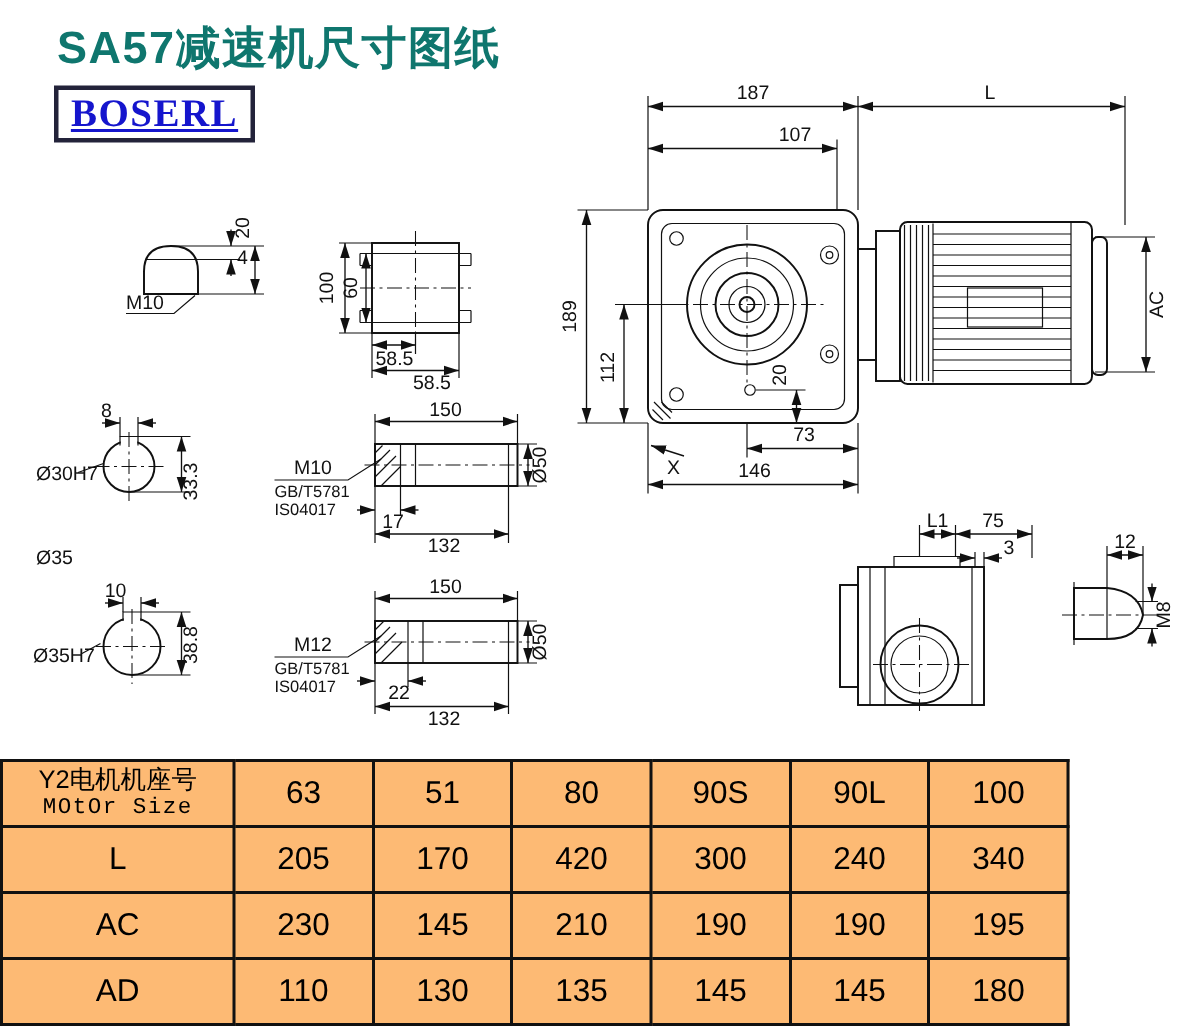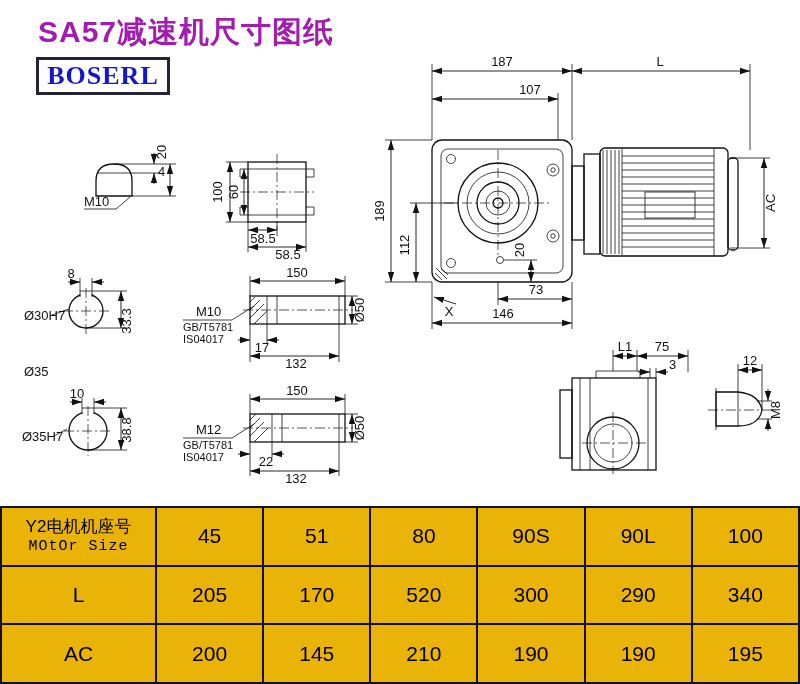--- a/index.html
+++ b/index.html
@@ -3,41 +3,42 @@
 <meta charset="utf-8">
 <style>
   * { margin:0; padding:0; box-sizing:border-box; }
   html,body { background:#fff; }
   #stage {
     position:relative; width:800px; height:684px; background:#fff;
     font-family:"Liberation Sans", sans-serif; overflow:hidden;
   }
   .title {
     position:absolute; left:38px; top:12px;
-    font-size:30px; font-weight:bold; color:#a21caf; letter-spacing:1px;
+    font-size:30px; font-weight:bold; color:#0f766e; letter-spacing:1px;
     font-family:"Liberation Sans", sans-serif;
   }
   .logo {
     position:absolute; left:36px; top:57px; width:134px; height:38px;
     border:3px solid #23233a; display:flex; align-items:center; justify-content:center;
     font-family:"Liberation Serif", serif; font-size:26px; font-weight:bold; color:#1515cd;
     letter-spacing:1px;
+    text-decoration:underline;
   }
   svg.drawing { position:absolute; left:0; top:0; }
   svg text { font-family:"Liberation Sans", sans-serif; fill:#111; }
   .dt  { font-size:13px; text-anchor:middle; }
   .dtl { font-size:13px; text-anchor:start; }
   .dts { font-size:11px; text-anchor:start; }
   .ol   { fill:none; stroke:#111; stroke-width:1.3; }
   .thin { fill:none; stroke:#111; stroke-width:0.8; }
   .dim  { fill:none; stroke:#111; stroke-width:0.9; }
   .cl   { fill:none; stroke:#111; stroke-width:0.7; stroke-dasharray:10 3 2 3; }
   table.spec {
-    position:absolute; left:0; top:506px; width:800px; height:178px;
-    border-collapse:collapse; table-layout:fixed; background:#eab308;
+    position:absolute; left:0; top:506px; width:713px; height:178px;
+    border-collapse:collapse; table-layout:fixed; background:#fdba74;
   }
   table.spec td {
     border:2px solid #111; text-align:center; vertical-align:middle;
     font-size:21px; color:#000; height:44px;
   }
   td.hdr { line-height:1.2; }
   .hdr .l1 { font-size:17px; }
   .hdr .l2 { font-size:15px; font-family:"Liberation Mono", monospace; letter-spacing:1px; }
   col.c0 { width:155px; }
 </style>
@@ -267,41 +268,50 @@
         <col>
         <col>
         <col>
       </colgroup>
     <tbody>
       <tr>
         <td class="hdr">
           <div class="l1">Y2电机机座号</div>
           <div class="l2">MOtOr Size</div>
         </td>
-        <td>45</td>
+        <td>63</td>
         <td>51</td>
         <td>80</td>
         <td>90S</td>
         <td>90L</td>
         <td>100</td>
       </tr>
       <tr>
         <td>L</td>
         <td>205</td>
         <td>170</td>
-        <td>520</td>
+        <td>420</td>
         <td>300</td>
-        <td>290</td>
+        <td>240</td>
         <td>340</td>
       </tr>
       <tr>
         <td>AC</td>
-        <td>200</td>
+        <td>230</td>
         <td>145</td>
         <td>210</td>
         <td>190</td>
         <td>190</td>
         <td>195</td>
       </tr>
+      <tr>
+        <td>AD</td>
+        <td>110</td>
+        <td>130</td>
+        <td>135</td>
+        <td>145</td>
+        <td>145</td>
+        <td>180</td>
+      </tr>
     </tbody>
   </table>
 
 </div>
 
 </body></html>

